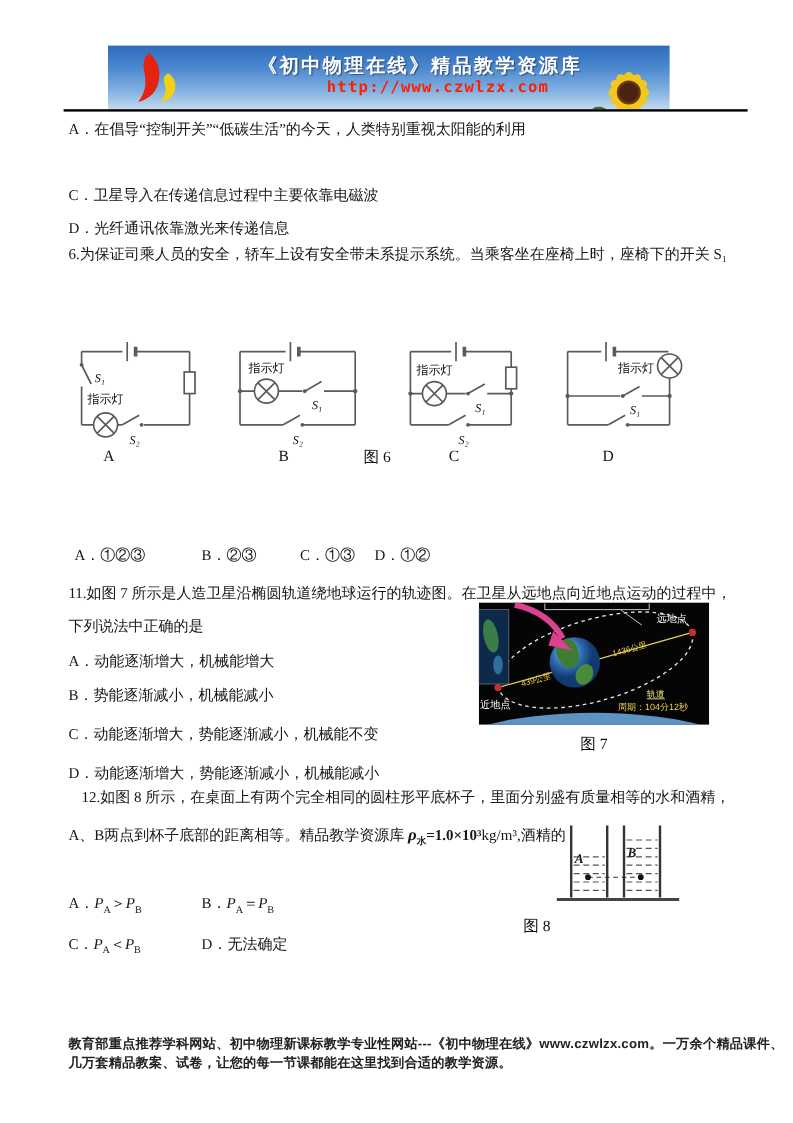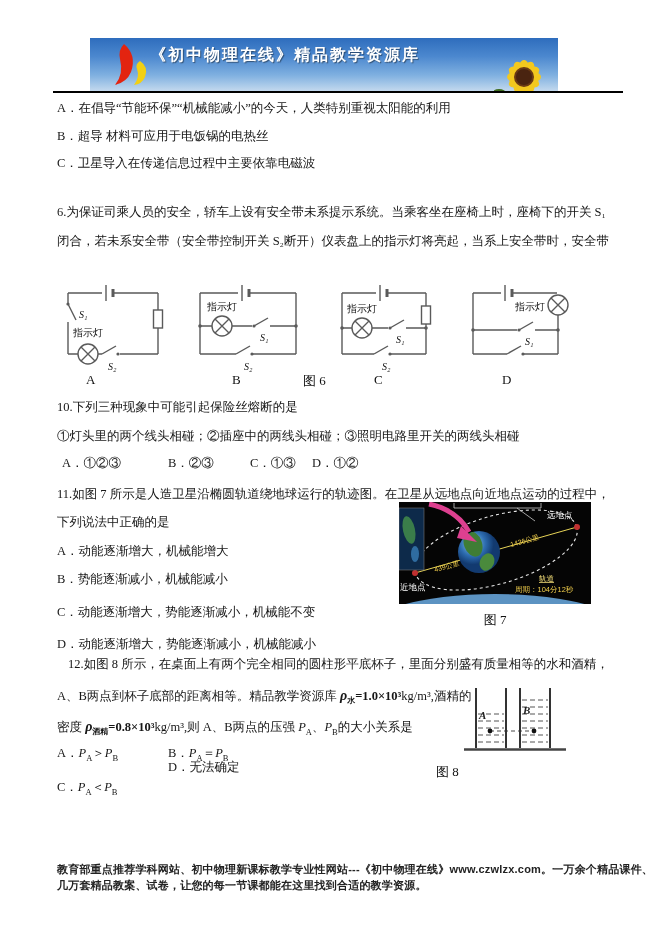--- a/index.html
+++ b/index.html
@@ -2,21 +2,21 @@
 <html><head>
 <meta charset="utf-8">
 <style>
   html,body{margin:0;padding:0;background:#888;}
   .page{position:relative;width:661px;height:936px;background:#ffffff;overflow:hidden;
         font-family:"Liberation Serif","DejaVu Serif",serif;color:#161616;}
   .t{position:absolute;font-size:12.5px;line-height:16px;white-space:nowrap;}
   
   .banner{position:absolute;left:90px;top:38px;width:468px;height:53px;overflow:hidden;
           background:linear-gradient(180deg,#2e6dbd 0%,#4c88cf 35%,#7fb0e0 70%,#c3d9ee 100%);}
-  .banner-title{position:absolute;left:60px;top:7px;width:400px;text-align:left;
+  .banner-title{position:absolute;left:60px;top:7px;width:400px;text-align:center;
           color:#ffffff;font-weight:bold;font-size:16px;letter-spacing:2px;
           text-shadow:1px 1px 1px rgba(0,0,0,.45);}
   .banner-url{position:absolute;left:110px;top:28px;width:330px;text-align:center;
           color:#ff1f00;font-weight:bold;font-size:13px;letter-spacing:1px;
           font-family:"DejaVu Sans Mono",monospace;}
   .logo{position:absolute;left:18px;top:4px;}
   .sunflower{position:absolute;right:6px;bottom:-6px;}
   .rule{position:absolute;left:53px;top:91px;width:570px;border-top:2px solid #000;}
   
   .ckt{position:absolute;}
@@ -42,44 +42,44 @@
 <body>
 
 <div class="page">
 
   <div class="banner">
     <svg class="logo" width="48" height="47" viewBox="0 0 48 47">
       <path d="M16,2 Q29,13 23,30 Q19,40 7,43 Q16,32 12,17 Q10,8 16,2 Z" fill="#e32410"></path>
       <path d="M32,19 Q41,25 37,35 Q34,42 26,43 Q32,35 29,27 Q27,22 32,19 Z" fill="#f2d013"></path>
     </svg>
     <div class="banner-title">《初中物理在线》精品教学资源库</div>
+    <div class="banner-url">http://www.czwlzx.com</div>
     <svg class="sunflower" width="58" height="46" viewBox="0 0 58 46">
       <g transform="translate(30,26)">
         <g fill="#f3c81e">
           <ellipse rx="7" ry="17" transform="rotate(0)"></ellipse>
           <ellipse rx="7" ry="17" transform="rotate(30)"></ellipse>
           <ellipse rx="7" ry="17" transform="rotate(60)"></ellipse>
           <ellipse rx="7" ry="17" transform="rotate(90)"></ellipse>
           <ellipse rx="7" ry="17" transform="rotate(120)"></ellipse>
           <ellipse rx="7" ry="17" transform="rotate(150)"></ellipse>
         </g>
         <circle r="9" fill="#4a2410"></circle>
         <circle r="9" fill="none" stroke="#6b3a14" stroke-width="2"></circle>
       </g>
       <ellipse cx="5" cy="42" rx="7" ry="4" fill="#3f6d1f"></ellipse>
     </svg>
   </div>
   <div class="rule"></div>
 
-  <div class="t" style="left:57px;top:100px">A．在倡导“节能环保”“机械能减小”的今天，人类特别重视太阳能的利用</div>
-  <div class="t" style="left:57px;top:128px">B．超导 材料可应用于电饭锅的电热丝</div>
+  <div class="t" style="left:57px;top:100px">A．在倡导“控制开关”“低碳生活”的今天，人类特别重视太阳能的利用</div>
   <div class="t" style="left:57px;top:155px">C．卫星导入在传递信息过程中主要依靠电磁波</div>
+  <div class="t" style="left:57px;top:182px">D．光纤通讯依靠激光来传递信息</div>
 
   <div class="t" style="left:57px;top:204px">6.为保证司乘人员的安全，轿车上设有安全带未系提示系统。当乘客坐在座椅上时，座椅下的开关 S₁</div>
-  <div class="t" style="left:57px;top:233px">闭合，若未系安全带（安全带控制开关 S₂断开）仪表盘上的指示灯将亮起，当系上安全带时，安全带</div>
 
   <svg class="ckt" style="left:58px;top:284px" width="110" height="92" viewBox="0 0 110 92">
     <path d="M10,9 H44 M56,9 H100 M100,9 V26 M100,44 V70 M100,70 H62 M40,70 H44 M10,70 H20 M10,38 V70 M10,9 V19"></path>
     <line x1="48" y1="1" x2="48" y2="17"></line>
     <line class="thick" x1="55" y1="5" x2="55" y2="13"></line>
     <rect x="95.5" y="26" width="9" height="18"></rect>
     <circle class="dot" cx="10" cy="20" r="1.6"></circle>
     <path d="M10,20 L18,36"></path>
     <circle class="lamp" cx="30" cy="70" r="10"></circle>
     <path d="M23,63 L37,77 M37,63 L23,77"></path>
@@ -143,22 +143,20 @@
     <text x="80" y="26" text-anchor="end">指示灯</text>
     <text x="60" y="61" font-style="italic">S₁</text>
   </svg>
 
   <div class="cap" style="left:86px;top:372px">A</div>
   <div class="cap" style="left:232px;top:372px">B</div>
   <div class="cap" style="left:303px;top:372px">图 6</div>
   <div class="cap" style="left:374px;top:372px">C</div>
   <div class="cap" style="left:502px;top:372px">D</div>
 
-  <div class="t" style="left:57px;top:399px">10.下列三种现象中可能引起保险丝熔断的是</div>
-  <div class="t" style="left:57px;top:428px">①灯头里的两个线头相碰；②插座中的两线头相碰；③照明电路里开关的两线头相碰</div>
   <div class="t" style="left:62px;top:455px">A．①②③</div>
   <div class="t" style="left:168px;top:455px">B．②③</div>
   <div class="t" style="left:250px;top:455px">C．①③</div>
   <div class="t" style="left:312px;top:455px">D．①②</div>
 
   <div class="t" style="left:57px;top:486px">11.如图 7 所示是人造卫星沿椭圆轨道绕地球运行的轨迹图。在卫星从远地点向近地点运动的过程中，</div>
   <div class="t" style="left:57px;top:514px">下列说法中正确的是</div>
   <div class="t" style="left:57px;top:543px">A．动能逐渐增大，机械能增大</div>
   <div class="t" style="left:57px;top:571px">B．势能逐渐减小，机械能减小</div>
   <div class="t" style="left:57px;top:604px">C．动能逐渐增大，势能逐渐减小，机械能不变</div>
@@ -200,26 +198,25 @@
     <text x="1" y="88" font-size="8.5" fill="#ffffff">近地点</text>
     <text transform="translate(112,45) rotate(-15.5)" font-size="7" fill="#f2cf4c">1436公里</text>
     <text transform="translate(36,70) rotate(-15.5)" font-size="7" fill="#f2cf4c">439公里</text>
     <text x="140" y="79" font-size="7.5" fill="#f8e27a" text-decoration="underline">轨道</text>
     <text x="116" y="90" font-size="7.5" fill="#f2cf4c">周期：104分12秒</text>
   </svg>
   <div class="cap" style="left:399px;top:611px;width:192px;text-align:center">图 7</div>
 
   <div class="t" style="left:68px;top:656px">12.如图 8 所示，在桌面上有两个完全相同的圆柱形平底杯子，里面分别盛有质量相等的水和酒精，</div>
   <div class="t" style="left:57px;top:688px"><span>A、B两点到杯子底部的距离相等。精品教学资源库 </span><span class="rho">ρ</span><span class="subcjk">水</span><span class="bexp">=1.0×10³</span><span>kg/m³,酒精的</span></div>
-  <div class="t" style="left:57px;top:719px"><span>密度 </span><span class="rho">ρ</span><span class="subcjk">酒精</span><span class="bexp">=0.8×10³</span><span>kg/m³,则 A、B两点的压强 </span><i class="pvar">P</i><sub>A</sub><span>、</span><i class="pvar">P</i><sub>B</sub><span>的大小关系是</span></div>
 
   <div class="t" style="left:57px;top:745px"><span>A．</span><i class="pvar">P</i><sub>A</sub><span>＞</span><i class="pvar">P</i><sub>B</sub></div>
   <div class="t" style="left:168px;top:745px"><span>B．</span><i class="pvar">P</i><sub>A</sub><span>＝</span><i class="pvar">P</i><sub>B</sub></div>
   <div class="t" style="left:57px;top:779px"><span>C．</span><i class="pvar">P</i><sub>A</sub><span>＜</span><i class="pvar">P</i><sub>B</sub></div>
-  <div class="t" style="left:168px;top:759px"><span>D．</span><span>无法确定</span></div>
+  <div class="t" style="left:168px;top:779px"><span>D．</span><span>无法确定</span></div>
 
   <svg class="fig8svg" width="110" height="72" viewBox="0 0 110 72">
     <g stroke="#333" stroke-width="2" fill="none">
       <path d="M16,2 V62 M46,2 V62 M60,2 V62 M90,2 V62"></path>
     </g>
     <line x1="4" y1="63.5" x2="106" y2="63.5" stroke="#444" stroke-width="2.5"></line>
     <g stroke="#555" stroke-width="1" stroke-dasharray="5 3">
       <path d="M18,28 H44 M18,35 H44 M18,42 H44 M18,49 H44 M18,56 H44"></path>
       <path d="M62,14 H88 M62,21 H88 M62,28 H88 M62,35 H88 M62,42 H88 M62,49 H88 M62,56 H88"></path>
     </g>

